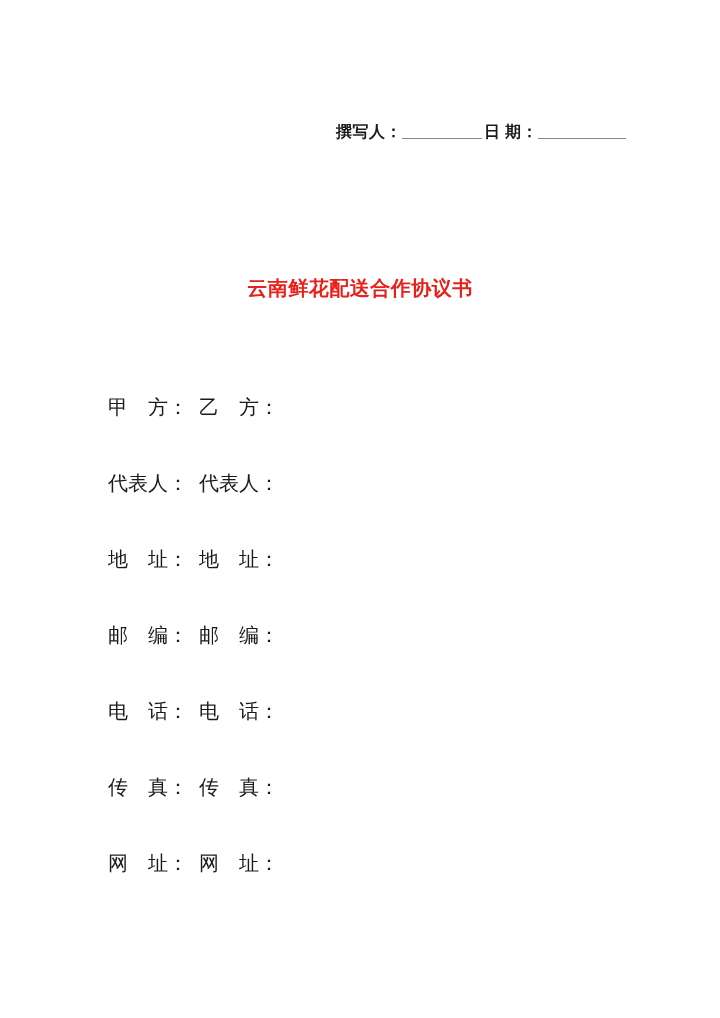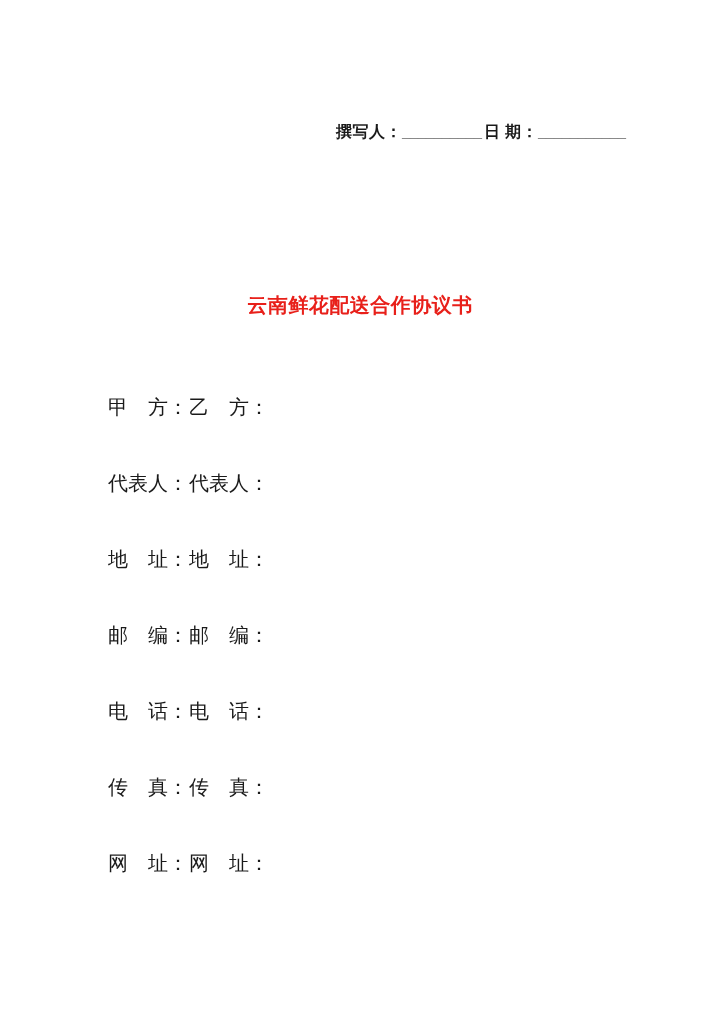--- a/index.html
+++ b/index.html
@@ -29,21 +29,21 @@
   .byline .blank {
     font-weight: normal;
     color: #777777;
     letter-spacing: 0;
   }
   .byline .date-label {
     margin-left: 2px;
   }
   .doc-title {
     position: absolute;
-    top: 292px;
+    top: 275px;
     left: 0;
     width: 720px;
     text-align: center;
     font-size: 20px;
     font-weight: bold;
     letter-spacing: 0.5px;
     white-space: nowrap;
   }
   .party-info {
     position: absolute;
@@ -51,21 +51,21 @@
     left: 108px;
   }
   .info-row {
     height: 28px;
     line-height: 28px;
     margin-bottom: 48px;
     font-size: 20px;
     color: #1a1a1a;
     white-space: nowrap;
     display: flex;
-    gap: 1px;
+    gap: 11px;
   }
   .info-row:last-child {
     margin-bottom: 12px;
   }
 </style>
 </head>
 <body>
 
 <div class="page" style="background: rgb(255, 255, 255);">
 

